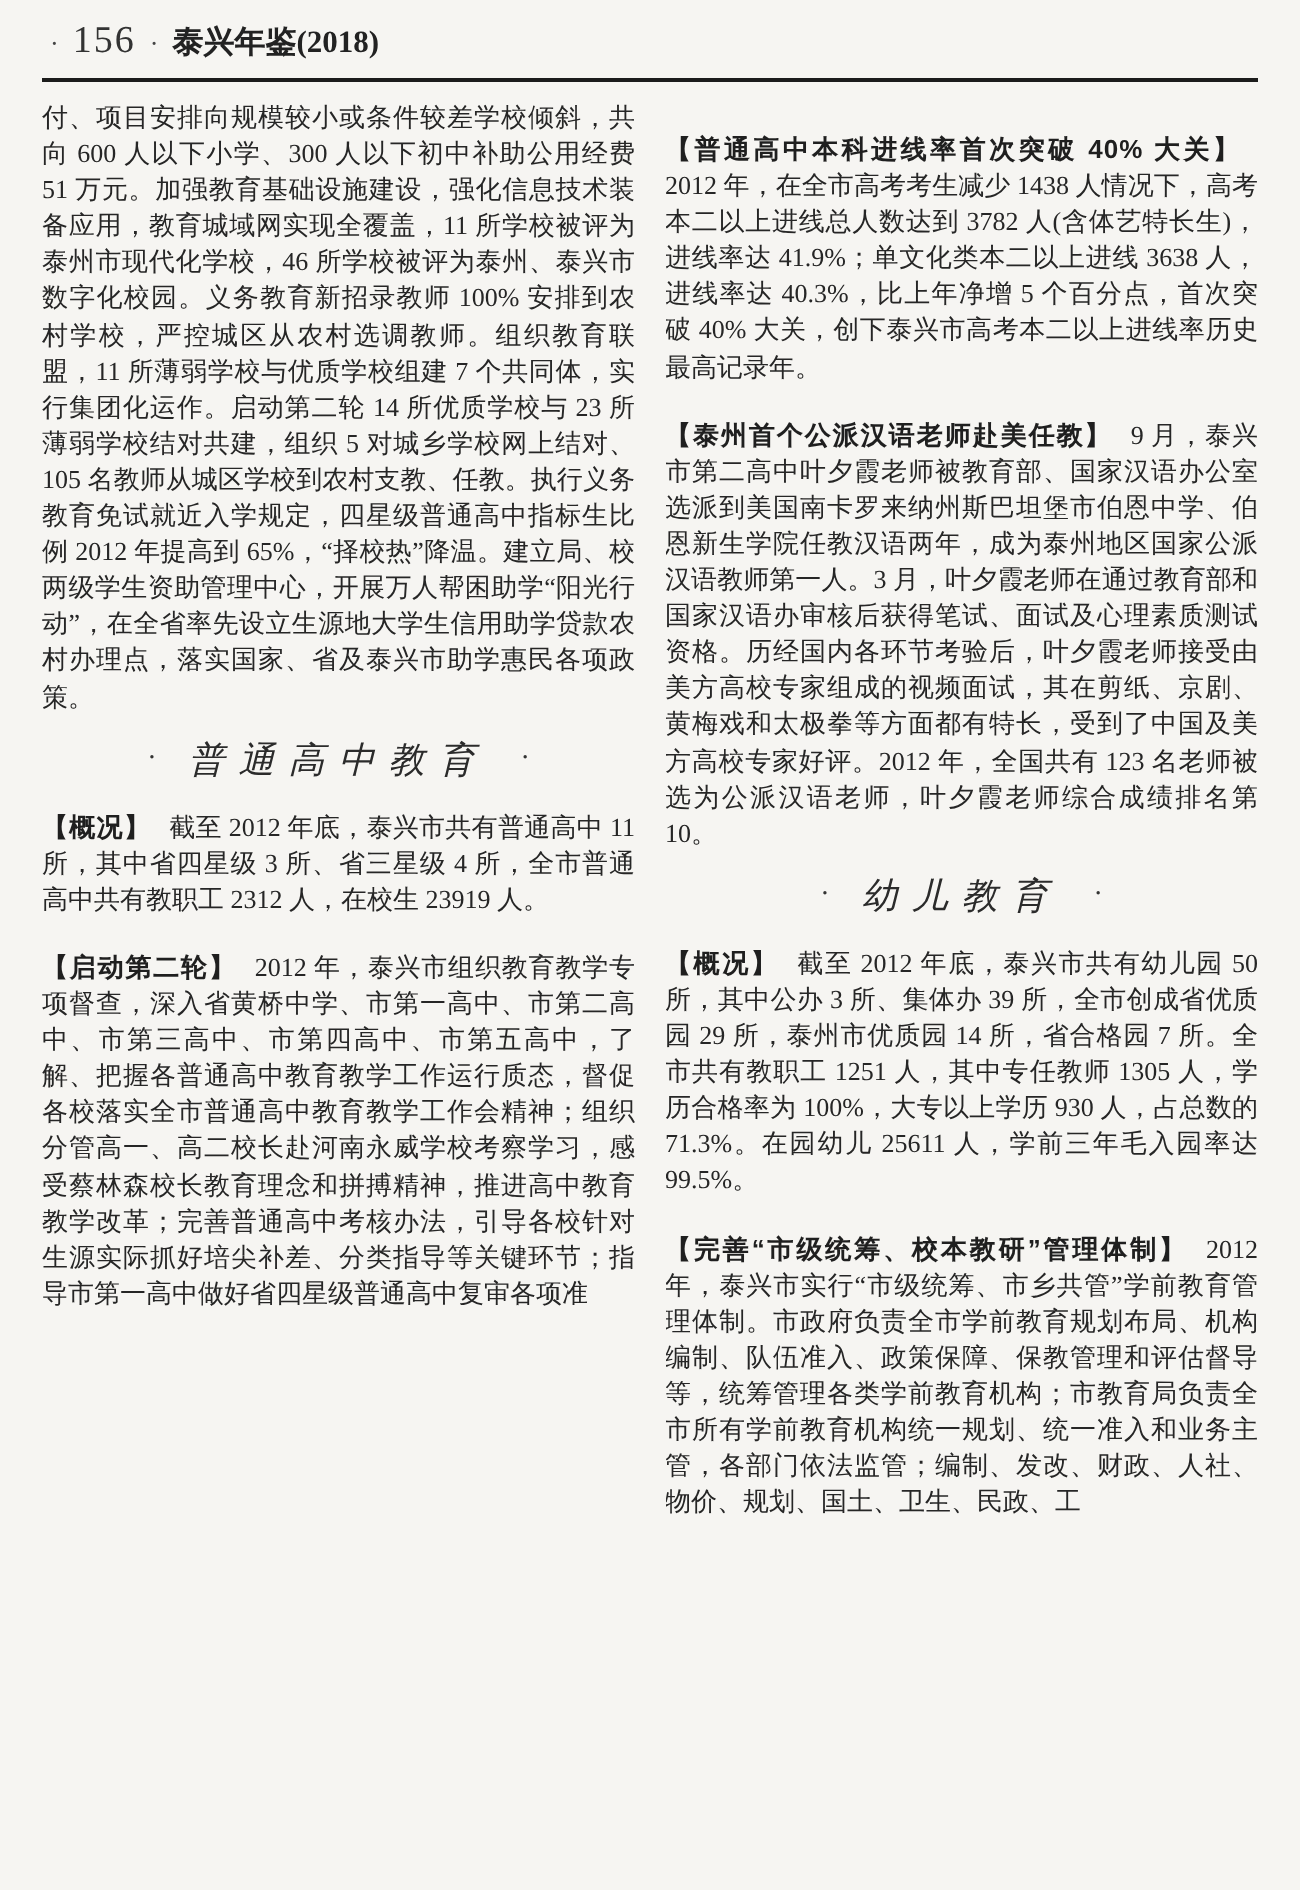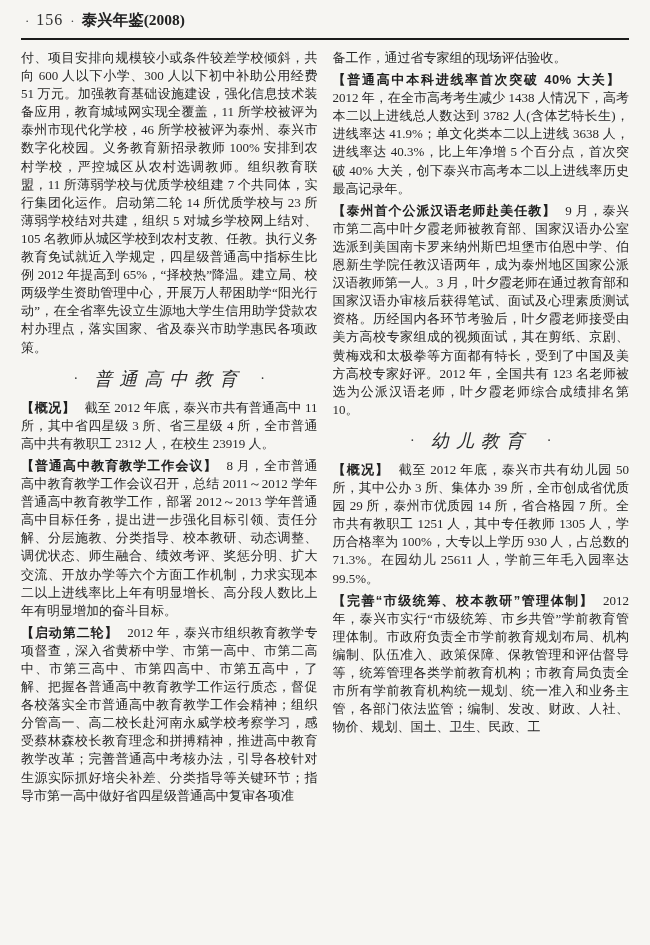--- a/index.html
+++ b/index.html
@@ -16,38 +16,38 @@
   .header {
     display: flex;
     align-items: baseline;
     gap: 7px;
     font-size: 15px;
     padding: 2px 0 7px 4px;
     border-bottom: 2px solid #1c1c1c;
     color: #333;
   }
   .header .hdot { font-size: 13px; color: #444; }
-  .header .pnum { letter-spacing: 1px; font-size: 16px; }
+  .header .pnum { letter-spacing: 1px; font-size: 19px; }
   .header .btitle { font-weight: bold; font-size: 15.5px; color: #222; }
   .cols {
     display: flex;
     gap: 15px;
     margin-top: 9px;
     height: 886px;
     overflow: hidden;
   }
   .col {
     flex: 1 1 0;
     overflow: hidden;
     font-size: 13px;
     line-height: 18.1px;
     text-align: justify;
   }
   .para { margin: 0; }
-  .entry { margin-top: 4px; }
+  .entry { margin-top: 16px; }
   .entry .etitle {
     font-family: "Liberation Sans", "DejaVu Sans", sans-serif;
     font-weight: bold;
     color: #1f1f1f;
     margin-right: 9px;
     letter-spacing: 0.5px;
   }
   .sec {
     display: flex;
     justify-content: center;
@@ -63,44 +63,42 @@
 </style>
 </head>
 <body>
 
 <div class="page">
 
   <div class="header">
     <span class="hdot">·</span>
     <span class="pnum">156</span>
     <span class="hdot">·</span>
-    <span class="btitle">泰兴年鉴(2008)</span>
+    <span class="btitle">泰兴年鉴(2018)</span>
   </div>
 
   <div class="cols">
 
     <div class="col">
       <p class="para">付、项目安排向规模较小或条件较差学校倾斜，共向 600 人以下小学、300 人以下初中补助公用经费 51 万元。加强教育基础设施建设，强化信息技术装备应用，教育城域网实现全覆盖，11 所学校被评为泰州市现代化学校，46 所学校被评为泰州、泰兴市数字化校园。义务教育新招录教师 100% 安排到农村学校，严控城区从农村选调教师。组织教育联盟，11 所薄弱学校与优质学校组建 7 个共同体，实行集团化运作。启动第二轮 14 所优质学校与 23 所薄弱学校结对共建，组织 5 对城乡学校网上结对、105 名教师从城区学校到农村支教、任教。执行义务教育免试就近入学规定，四星级普通高中指标生比例 2012 年提高到 65%，“择校热”降温。建立局、校两级学生资助管理中心，开展万人帮困助学“阳光行动”，在全省率先设立生源地大学生信用助学贷款农村办理点，落实国家、省及泰兴市助学惠民各项政策。</p>
 
       <div class="sec">
         <span class="sdot">·</span>
         <span class="stitle">普通高中教育</span>
         <span class="sdot">·</span>
       </div>
 
       <p class="entry"><b class="etitle">【概况】</b><span>截至 2012 年底，泰兴市共有普通高中 11 所，其中省四星级 3 所、省三星级 4 所，全市普通高中共有教职工 2312 人，在校生 23919 人。</span></p>
 
-      <p class="entry"><b class="etitle">【普通高中教育教学工作会议】</b><span>8 月，全市普通高中教育教学工作会议召开，总结 2011～2012 学年普通高中教育教学工作，部署 2012～2013 学年普通高中目标任务，提出进一步强化目标引领、责任分解、分层施教、分类指导、校本教研、动态调整、调优状态、师生融合、绩效考评、奖惩分明、扩大交流、开放办学等六个方面工作机制，力求实现本二以上进线率比上年有明显增长、高分段人数比上年有明显增加的奋斗目标。</span></p>
 
 
       <p class="entry"><b class="etitle">【启动第二轮】</b><span>2012 年，泰兴市组织教育教学专项督查，深入省黄桥中学、市第一高中、市第二高中、市第三高中、市第四高中、市第五高中，了解、把握各普通高中教育教学工作运行质态，督促各校落实全市普通高中教育教学工作会精神；组织分管高一、高二校长赴河南永威学校考察学习，感受蔡林森校长教育理念和拼搏精神，推进高中教育教学改革；完善普通高中考核办法，引导各校针对生源实际抓好培尖补差、分类指导等关键环节；指导市第一高中做好省四星级普通高中复审各项准</span></p>
     </div>
 
     <div class="col">
-      <p class="para">备工作，通过省专家组的现场评估验收。</p>
 
       <p class="entry"><b class="etitle">【普通高中本科进线率首次突破 40% 大关】</b><span>2012 年，在全市高考考生减少 1438 人情况下，高考本二以上进线总人数达到 3782 人(含体艺特长生)，进线率达 41.9%；单文化类本二以上进线 3638 人，进线率达 40.3%，比上年净增 5 个百分点，首次突破 40% 大关，创下泰兴市高考本二以上进线率历史最高记录年。</span></p>
 
       <p class="entry"><b class="etitle">【泰州首个公派汉语老师赴美任教】</b><span>9 月，泰兴市第二高中叶夕霞老师被教育部、国家汉语办公室选派到美国南卡罗来纳州斯巴坦堡市伯恩中学、伯恩新生学院任教汉语两年，成为泰州地区国家公派汉语教师第一人。3 月，叶夕霞老师在通过教育部和国家汉语办审核后获得笔试、面试及心理素质测试资格。历经国内各环节考验后，叶夕霞老师接受由美方高校专家组成的视频面试，其在剪纸、京剧、黄梅戏和太极拳等方面都有特长，受到了中国及美方高校专家好评。2012 年，全国共有 123 名老师被选为公派汉语老师，叶夕霞老师综合成绩排名第 10。</span></p>
 
       <div class="sec">
         <span class="sdot">·</span>
         <span class="stitle">幼儿教育</span>
         <span class="sdot">·</span>
       </div>

